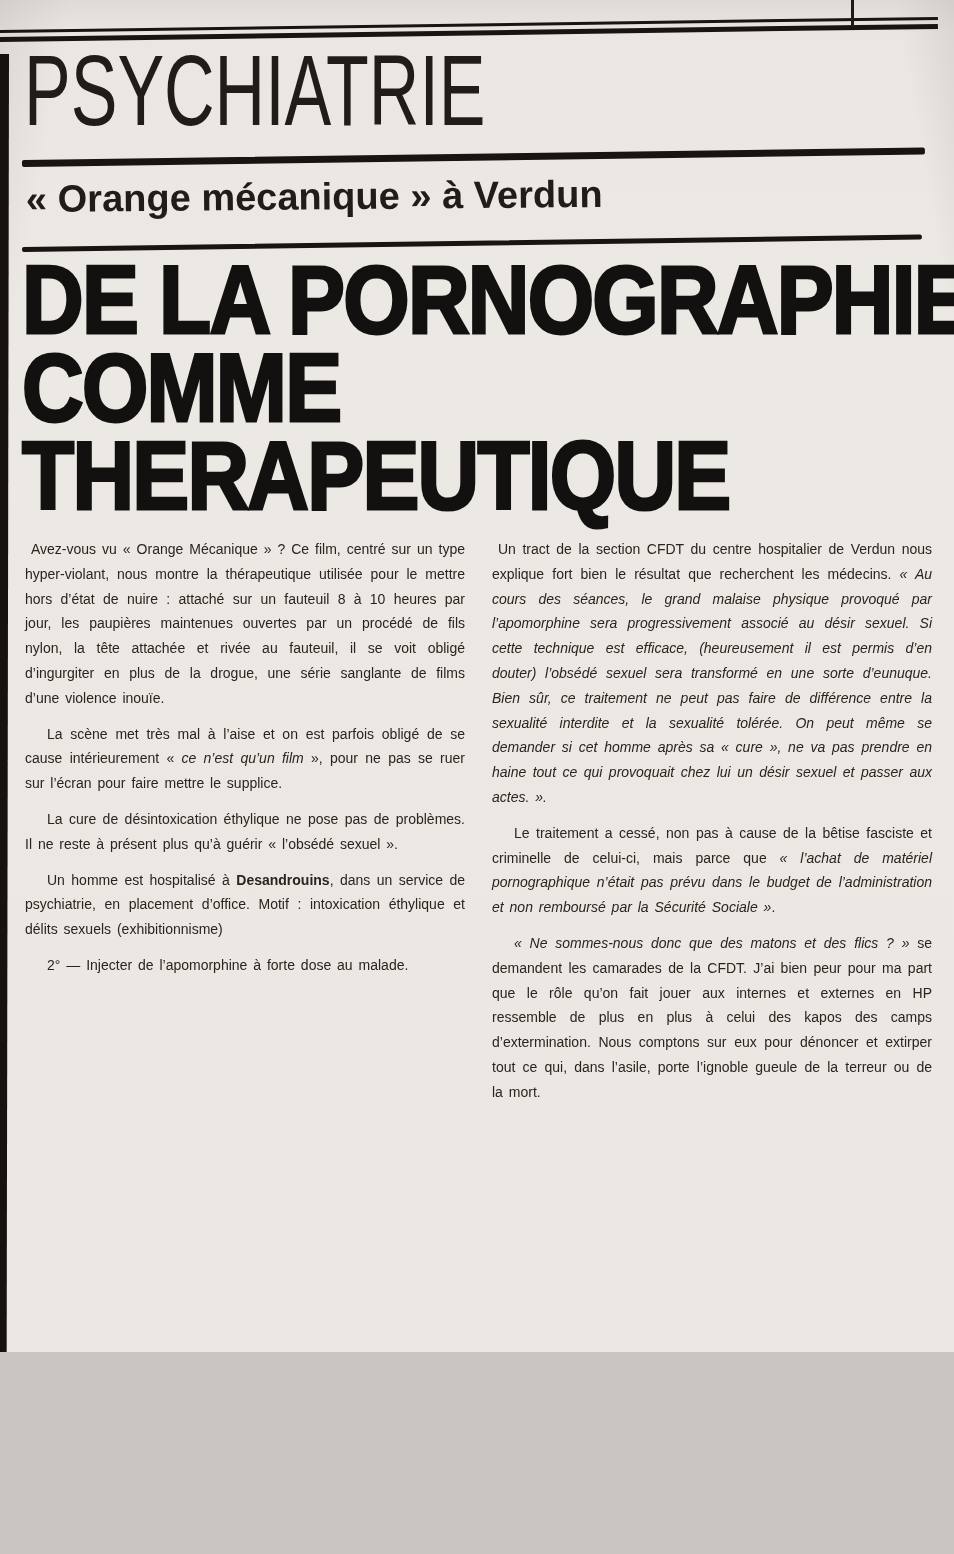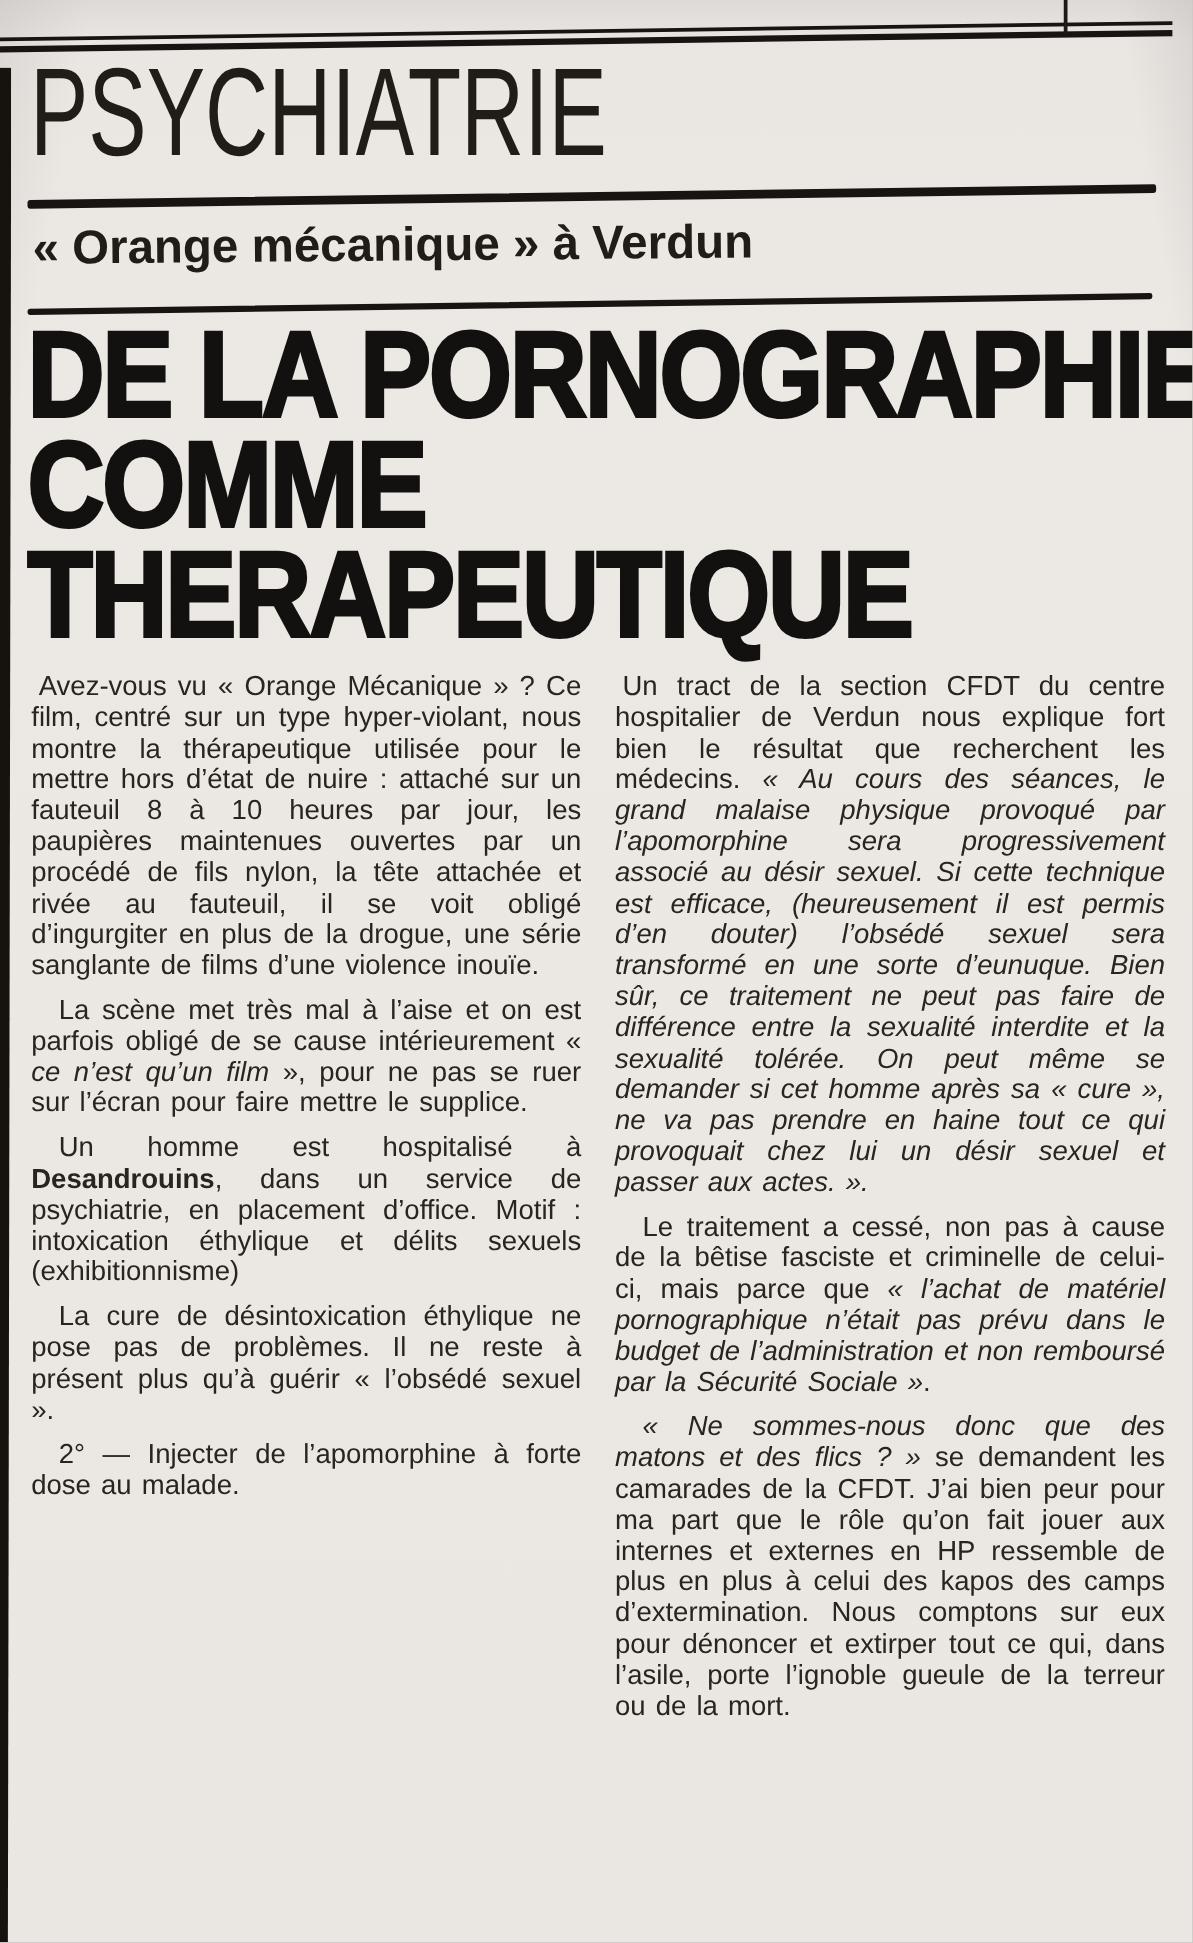--- a/index.html
+++ b/index.html
@@ -1,18 +1,18 @@
 <!DOCTYPE html>
 <html lang="fr"><head>
 <meta charset="utf-8">
 <style>
   html,body{margin:0;padding:0;background:#c9c5c2;}
   .page{
     position:relative;
-    width:954px;height:1554px;
+    width:954px;height:1352px;
     margin:0 auto;
     background:
       linear-gradient(100deg, rgba(190,185,182,.35) 0%, rgba(234,230,226,0) 6%),
       linear-gradient(260deg, rgba(196,191,188,.45) 0%, rgba(234,230,226,0) 5%),
       linear-gradient(180deg, #dedad7 0px, #eae6e2 34px, #ece8e4 320px, #eae6e2 1554px);
     overflow:hidden;
     font-family:"Liberation Sans", sans-serif;
     color:#29251f;
   }
   
@@ -48,21 +48,21 @@
     white-space:nowrap;
   }
   
   .cols{
     position:absolute;left:25px;right:22px;top:537px;bottom:0;
     display:flex;gap:27px;
   }
   .col{flex:1 1 0;min-width:0;}
   .col p{
     margin:0 0 11px 0;
-    font-size:22px;line-height:24.8px;
+    font-size:14px;line-height:24.8px;
     text-align:justify;text-indent:22px;
     word-spacing:2px;
     color:#29241e;
   }
   .col p.first{text-indent:6px;}
   .col p.gap{margin-top:30px;}
   .it{font-style:italic;margin-top:47px;}
   .bd{font-weight:700;}
   .sig{
     margin-top:22px !important;
@@ -90,22 +90,22 @@
   <div class="headline">
     <div>DE LA PORNOGRAPHIE</div>
     <div>COMME</div>
     <div>THERAPEUTIQUE</div>
   </div>
 
   <main class="cols">
     <section class="col">
       <p class="first"><span>Avez-vous vu « Orange Mécanique » ? Ce film, centré sur un type hyper-violant, nous montre la thérapeutique utilisée pour le mettre hors d’état de nuire : attaché sur un fauteuil 8 à 10 heures par jour, les paupières maintenues ouvertes par un procédé de fils nylon, la tête attachée et rivée au fauteuil, il se voit obligé d’ingurgiter en plus de la drogue, une série sanglante de films d’une violence inouïe.</span></p>
       <p><span>La scène met très mal à l’aise et on est parfois obligé de se cause intérieurement « </span><span class="it">ce n’est qu’un film</span><span> », pour ne pas se ruer sur l’écran pour faire mettre le supplice.</span></p>
+      <p><span>La cure de désintoxication éthylique ne pose pas de problèmes. Il ne reste à présent plus qu’à guérir « l’obsédé sexuel ».</span></p>
       <p><span>Un homme est hospitalisé à </span><span class="bd">Desandrouins</span><span>, dans un service de psychiatrie, en placement d’office. Motif : intoxication éthylique et délits sexuels (exhibitionnisme)</span></p>
-      <p><span>La cure de désintoxication éthylique ne pose pas de problèmes. Il ne reste à présent plus qu’à guérir « l’obsédé sexuel ».</span></p>
       <p><span>2° — Injecter de l’apomorphine à forte dose au malade.</span></p>
     </section>
     <section class="col">
       <p class="first"><span>Un tract de la section CFDT du centre hospitalier de Verdun nous explique fort bien le résultat que recherchent les médecins. </span><span class="it">« Au cours des séances, le grand malaise physique provoqué par l’apomorphine sera progressivement associé au désir sexuel. Si cette technique est efficace, (heureusement il est permis d’en douter) l’obsédé sexuel sera transformé en une sorte d’eunuque. Bien sûr, ce traitement ne peut pas faire de différence entre la sexualité interdite et la sexualité tolérée. On peut même se demander si cet homme après sa « cure », ne va pas prendre en haine tout ce qui provoquait chez lui un désir sexuel et passer aux actes. ».</span></p>
       <p><span>Le traitement a cessé, non pas à cause de la bêtise fasciste et criminelle de celui-ci, mais parce que </span><span class="it">« l’achat de matériel pornographique n’était pas prévu dans le budget de l’administration et non remboursé par la Sécurité Sociale »</span><span>.</span></p>
       <p><span class="it">« Ne sommes-nous donc que des matons et des flics ? »</span><span> se demandent les camarades de la CFDT. J’ai bien peur pour ma part que le rôle qu’on fait jouer aux internes et externes en HP ressemble de plus en plus à celui des kapos des camps d’extermination. Nous comptons sur eux pour dénoncer et extirper tout ce qui, dans l’asile, porte l’ignoble gueule de la terreur ou de la mort.</span></p>
     </section>
   </main>
 
 </div>

